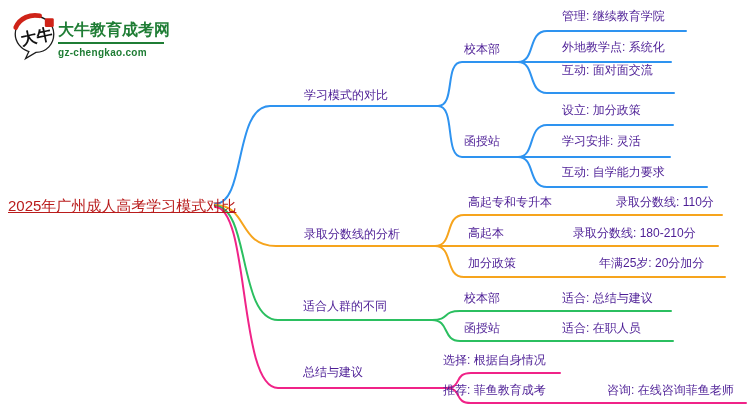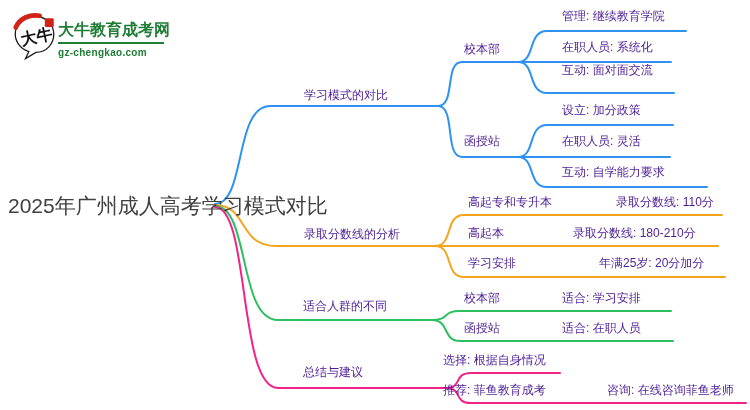--- a/index.html
+++ b/index.html
@@ -5,21 +5,21 @@
   html,body{margin:0;padding:0;background:#fff;}
   .stage{
     position:relative;width:750px;height:410px;background:#ffffff;overflow:hidden;
     font-family:"Liberation Sans","DejaVu Sans",sans-serif;
   }
   .lines{position:absolute;left:0;top:0;width:750px;height:410px;}
   .node{
     position:absolute;white-space:nowrap;font-size:12px;line-height:17px;
     color:#4c1d95;letter-spacing:0;
   }
-  .root-label{font-size:21px;color:#404040;}
+  .root-label{font-size:15px;color:#b91c1c;text-decoration:underline;}
   .logo{position:absolute;left:11px;top:11px;display:flex;align-items:flex-start;}
   .logo-icon{width:47px;height:50px;}
   .logo-text{}
   .logo-title{font-size:16px;font-weight:bold;color:#1f7d35;line-height:20px;margin-top:9px;}
   .logo-rule{height:2px;background:#1f7d35;margin-top:2px;width:106px;}
   .logo-domain{font-size:10px;font-weight:bold;color:#1f7d35;line-height:15px;margin-top:1px;letter-spacing:0.3px;}
 </style>
 </head>
 <body>
 
@@ -67,38 +67,38 @@
       <div class="logo-rule"></div>
       <div class="logo-domain">gz-chengkao.com</div>
     </div>
   </div>
 
   <span class="node root-label" style="left:8px;top:197px">2025年广州成人高考学习模式对比</span>
 
   <span class="node" style="left:304px;top:87px">学习模式的对比</span>
   <span class="node" style="left:464px;top:41px">校本部</span>
   <span class="node" style="left:562px;top:8px">管理: 继续教育学院</span>
-  <span class="node" style="left:562px;top:39px">在职人员: 系统化</span>
+  <span class="node" style="left:562px;top:39px">外地教学点: 系统化</span>
   <span class="node" style="left:562px;top:62px">互动: 面对面交流</span>
   <span class="node" style="left:464px;top:133px">函授站</span>
   <span class="node" style="left:562px;top:102px">设立: 加分政策</span>
-  <span class="node" style="left:562px;top:133px">在职人员: 灵活</span>
+  <span class="node" style="left:562px;top:133px">学习安排: 灵活</span>
   <span class="node" style="left:562px;top:164px">互动: 自学能力要求</span>
 
   <span class="node" style="left:304px;top:226px">录取分数线的分析</span>
   <span class="node" style="left:468px;top:194px">高起专和专升本</span>
   <span class="node" style="left:616px;top:194px">录取分数线: 110分</span>
   <span class="node" style="left:468px;top:225px">高起本</span>
   <span class="node" style="left:573px;top:225px">录取分数线: 180-210分</span>
-  <span class="node" style="left:468px;top:255px">学习安排</span>
+  <span class="node" style="left:468px;top:255px">加分政策</span>
   <span class="node" style="left:599px;top:255px">年满25岁: 20分加分</span>
 
   <span class="node" style="left:303px;top:298px">适合人群的不同</span>
   <span class="node" style="left:464px;top:290px">校本部</span>
-  <span class="node" style="left:562px;top:290px">适合: 学习安排</span>
+  <span class="node" style="left:562px;top:290px">适合: 总结与建议</span>
   <span class="node" style="left:464px;top:320px">函授站</span>
   <span class="node" style="left:562px;top:320px">适合: 在职人员</span>
 
   <span class="node" style="left:303px;top:364px">总结与建议</span>
   <span class="node" style="left:443px;top:352px">选择: 根据自身情况</span>
   <span class="node" style="left:443px;top:382px">推荐: 菲鱼教育成考</span>
   <span class="node" style="left:607px;top:382px">咨询: 在线咨询菲鱼老师</span>
 
 </div>
 

